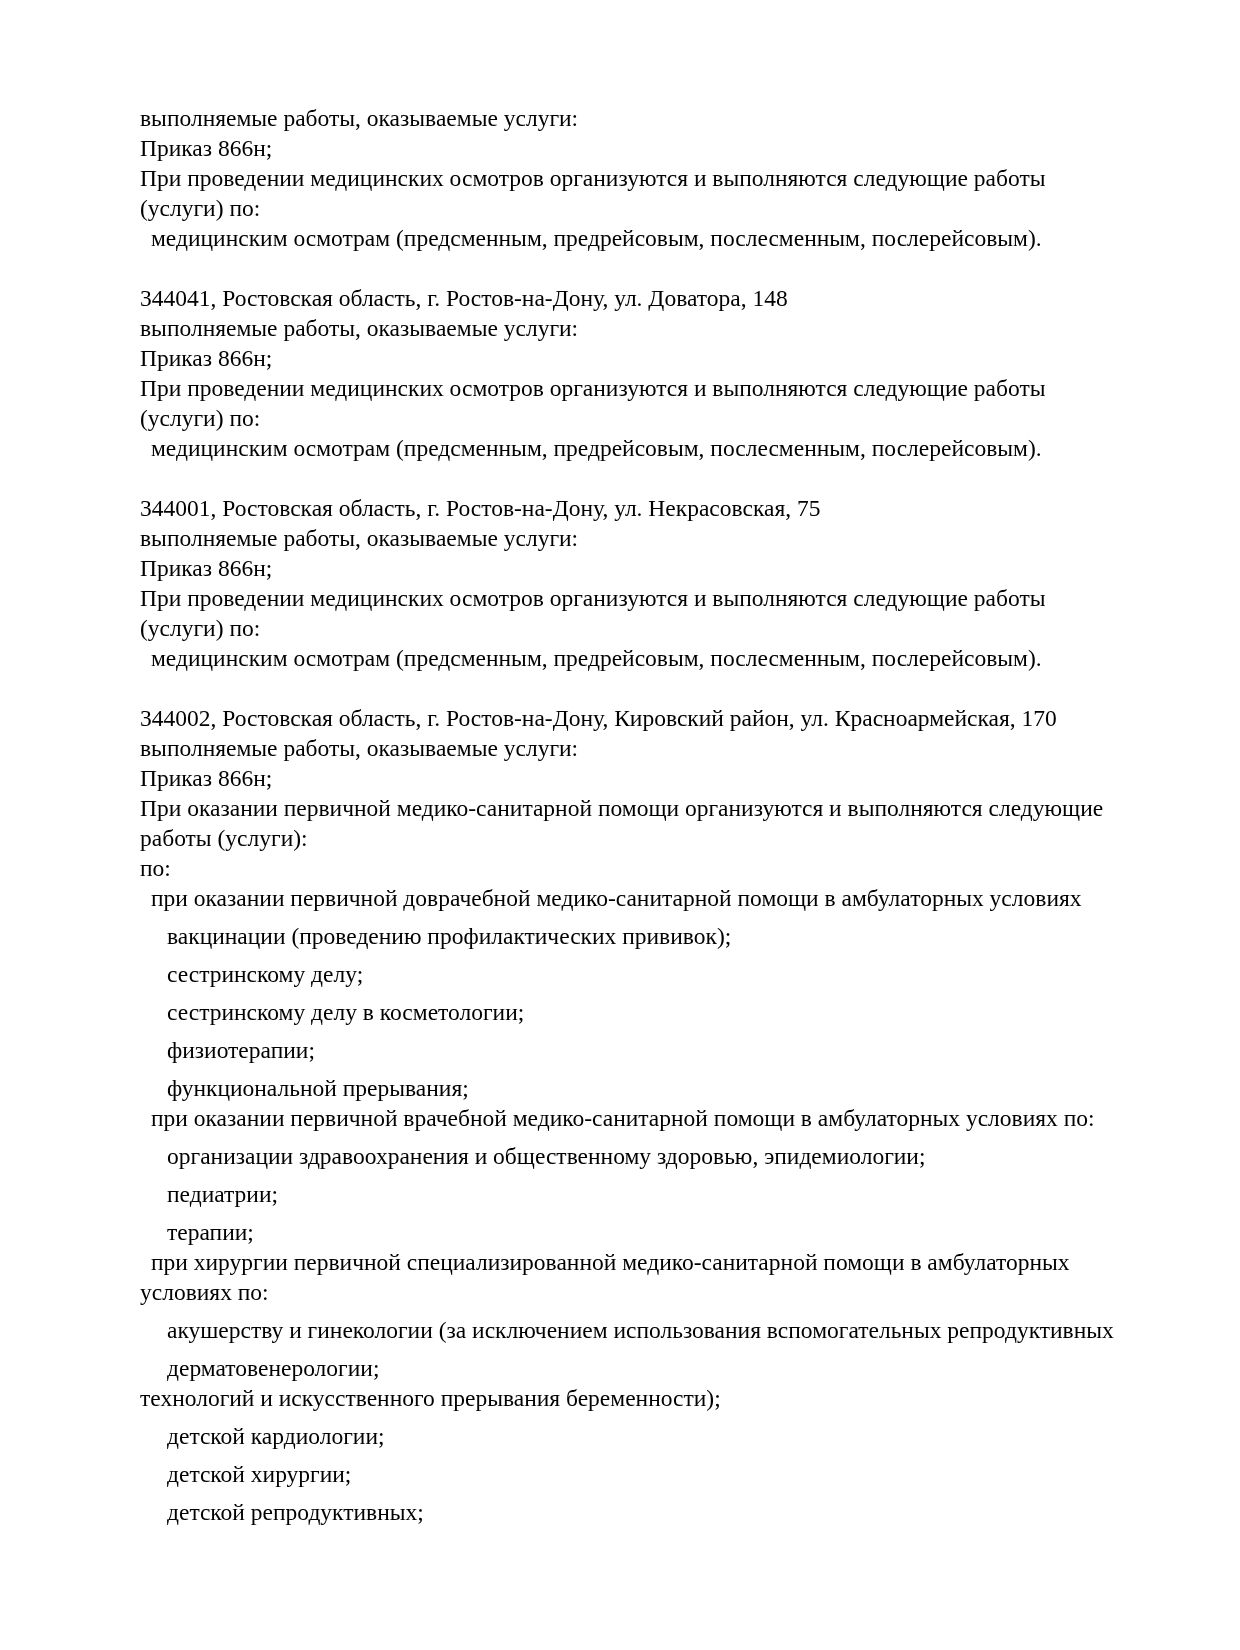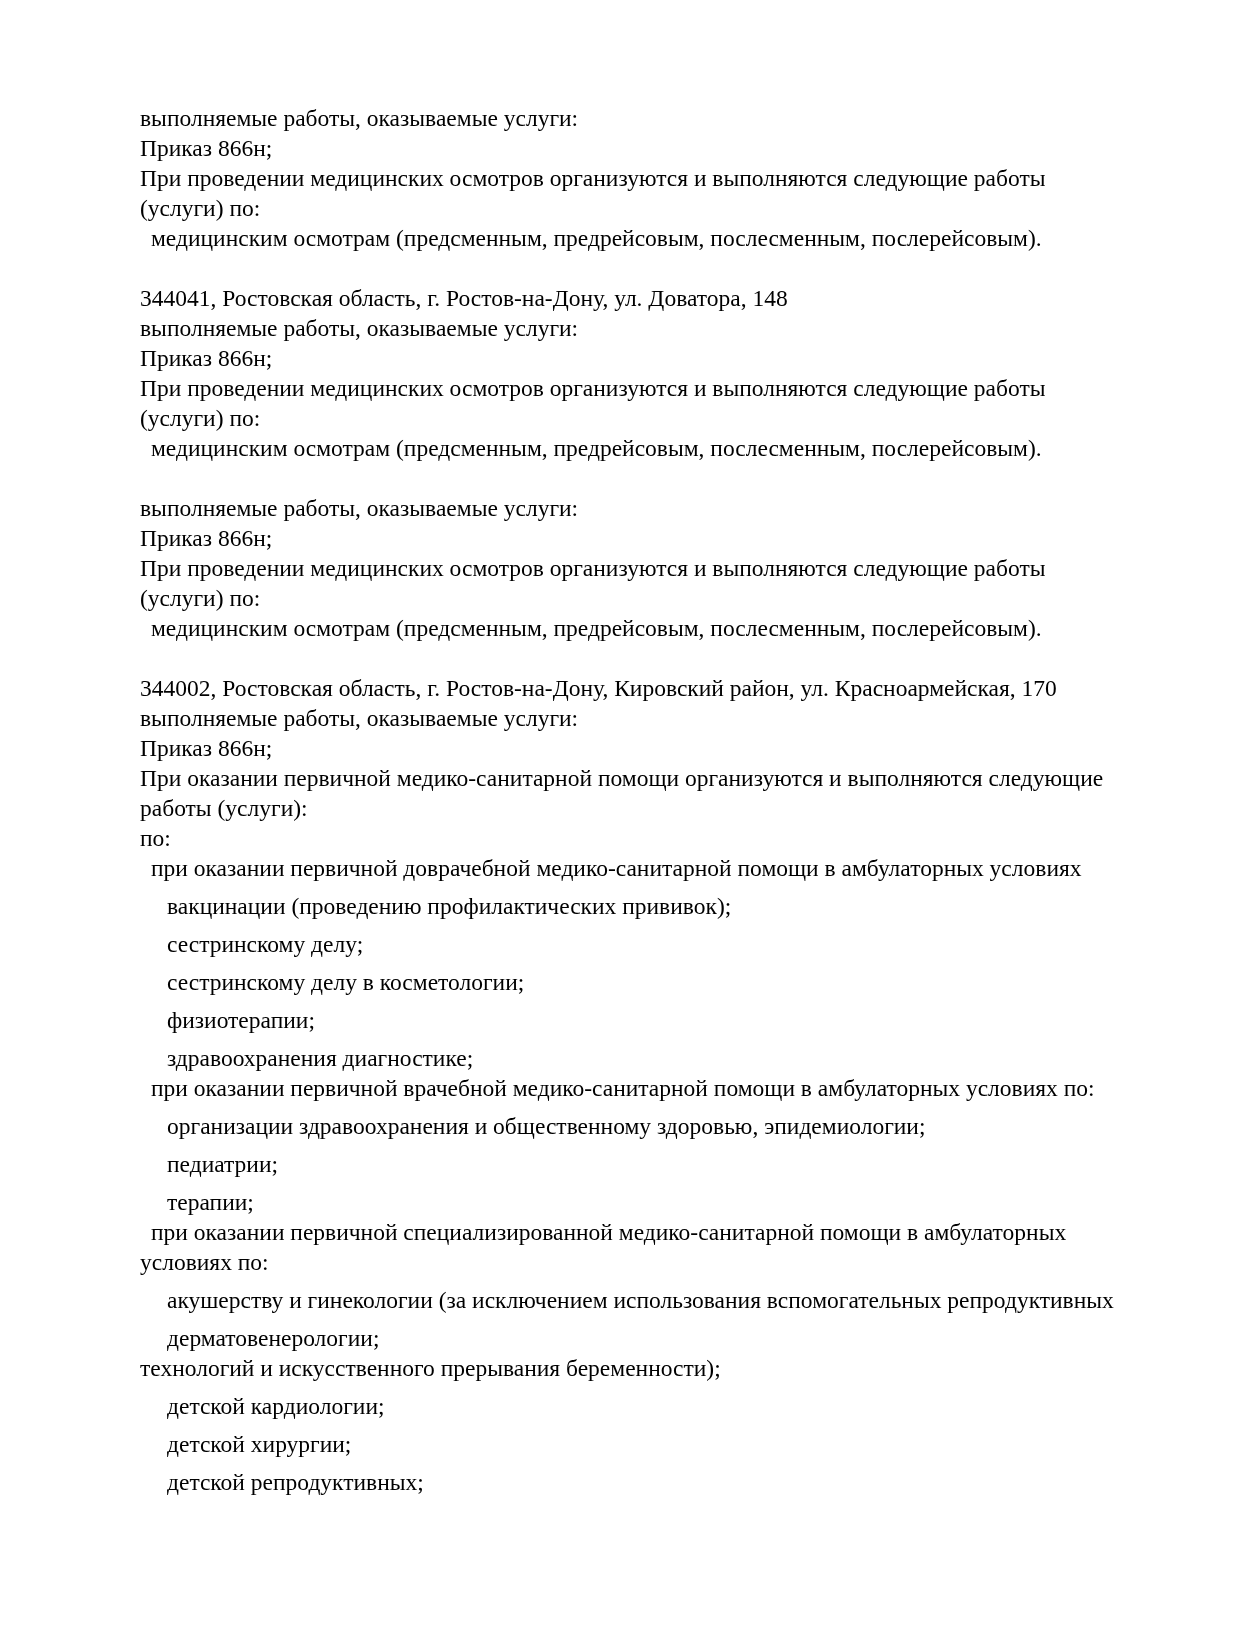--- a/index.html
+++ b/index.html
@@ -52,45 +52,46 @@
   <div class="blk">
     <div class="line">344041, Ростовская область, г. Ростов-на-Дону, ул. Доватора, 148</div>
     <div class="line">выполняемые работы, оказываемые услуги:</div>
     <div class="line">Приказ 866н;</div>
     <div class="line">При проведении медицинских осмотров организуются и выполняются следующие работы</div>
     <div class="line">(услуги) по:</div>
     <div class="line ind1">медицинским осмотрам (предсменным, предрейсовым, послесменным, послерейсовым).</div>
   </div>
 
   <div class="blk">
+    <div class="line">344001, Ростовская область, г. Ростов-на-Дону, ул. Некрасовская, 75</div>
     <div class="line">выполняемые работы, оказываемые услуги:</div>
     <div class="line">Приказ 866н;</div>
     <div class="line">При проведении медицинских осмотров организуются и выполняются следующие работы</div>
     <div class="line">(услуги) по:</div>
     <div class="line ind1">медицинским осмотрам (предсменным, предрейсовым, послесменным, послерейсовым).</div>
   </div>
 
   <div class="blk">
     <div class="line">344002, Ростовская область, г. Ростов-на-Дону, Кировский район, ул. Красноармейская, 170</div>
     <div class="line">выполняемые работы, оказываемые услуги:</div>
     <div class="line">Приказ 866н;</div>
     <div class="line">При оказании первичной медико-санитарной помощи организуются и выполняются следующие</div>
     <div class="line">работы (услуги):</div>
     <div class="line">по:</div>
     <div class="line ind1">при оказании первичной доврачебной медико-санитарной помощи в амбулаторных условиях</div>
     <div class="line ind2">вакцинации (проведению профилактических прививок);</div>
     <div class="line ind2">сестринскому делу;</div>
     <div class="line ind2">сестринскому делу в косметологии;</div>
     <div class="line ind2">физиотерапии;</div>
-    <div class="line ind2">здравоохранения диагностике;</div>
+    <div class="line ind2">функциональной прерывания;</div>
     <div class="line ind1">при оказании первичной врачебной медико-санитарной помощи в амбулаторных условиях по:</div>
     <div class="line ind2">организации здравоохранения и общественному здоровью, эпидемиологии;</div>
     <div class="line ind2">педиатрии;</div>
     <div class="line ind2">терапии;</div>
-    <div class="line ind1">при оказании первичной специализированной медико-санитарной помощи в амбулаторных</div>
+    <div class="line ind1">при хирургии первичной специализированной медико-санитарной помощи в амбулаторных</div>
     <div class="line">условиях по:</div>
     <div class="line ind2">акушерству и гинекологии (за исключением использования вспомогательных репродуктивных</div>
     <div class="line ind2">дерматовенерологии;</div>
     <div class="line">технологий и искусственного прерывания беременности);</div>
     <div class="line ind2">детской кардиологии;</div>
     <div class="line ind2">детской хирургии;</div>
     <div class="line ind2">детской репродуктивных;</div>
   </div>
 
 </div>

